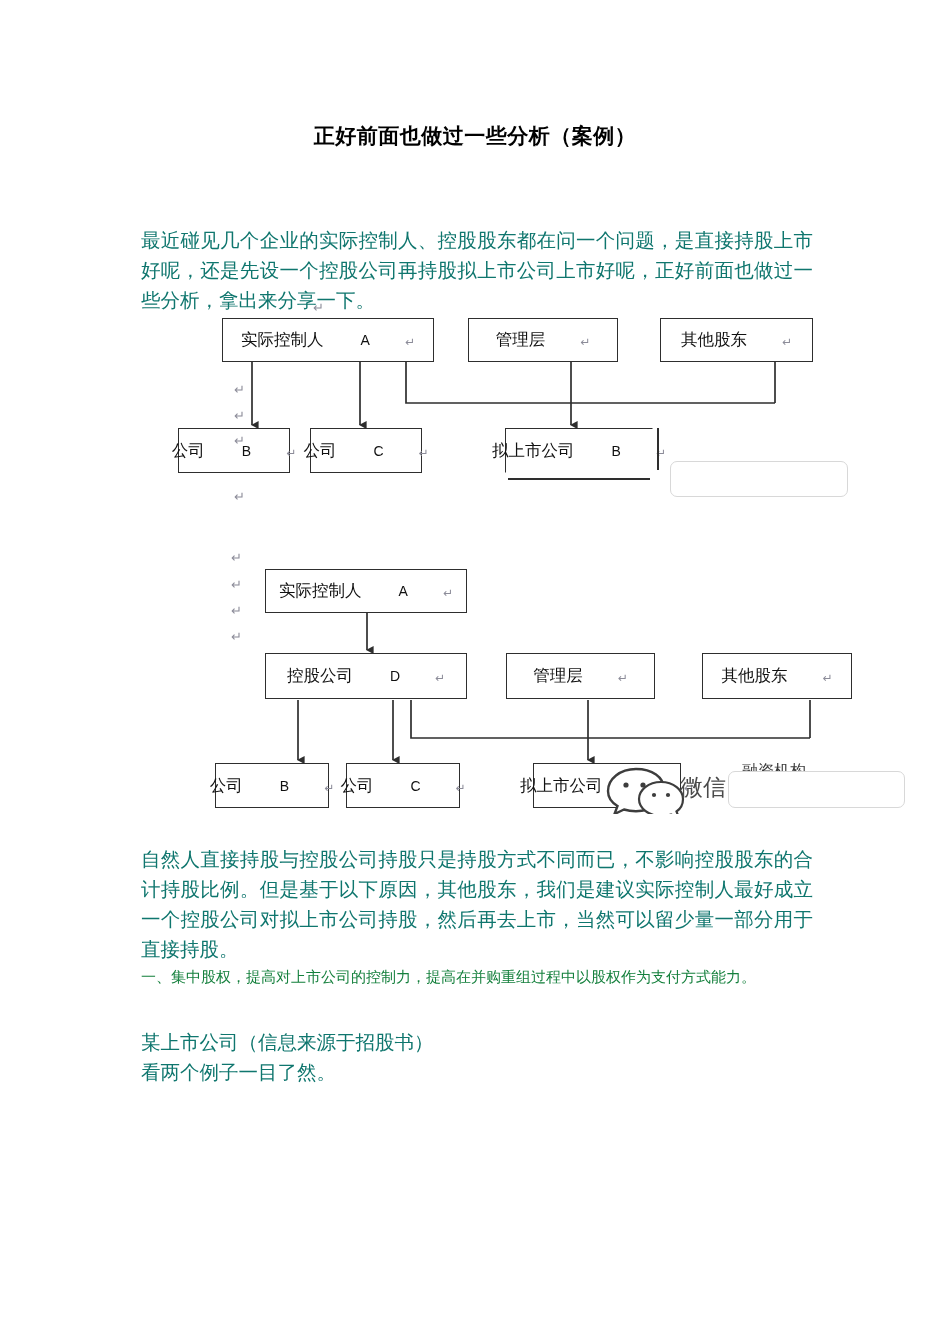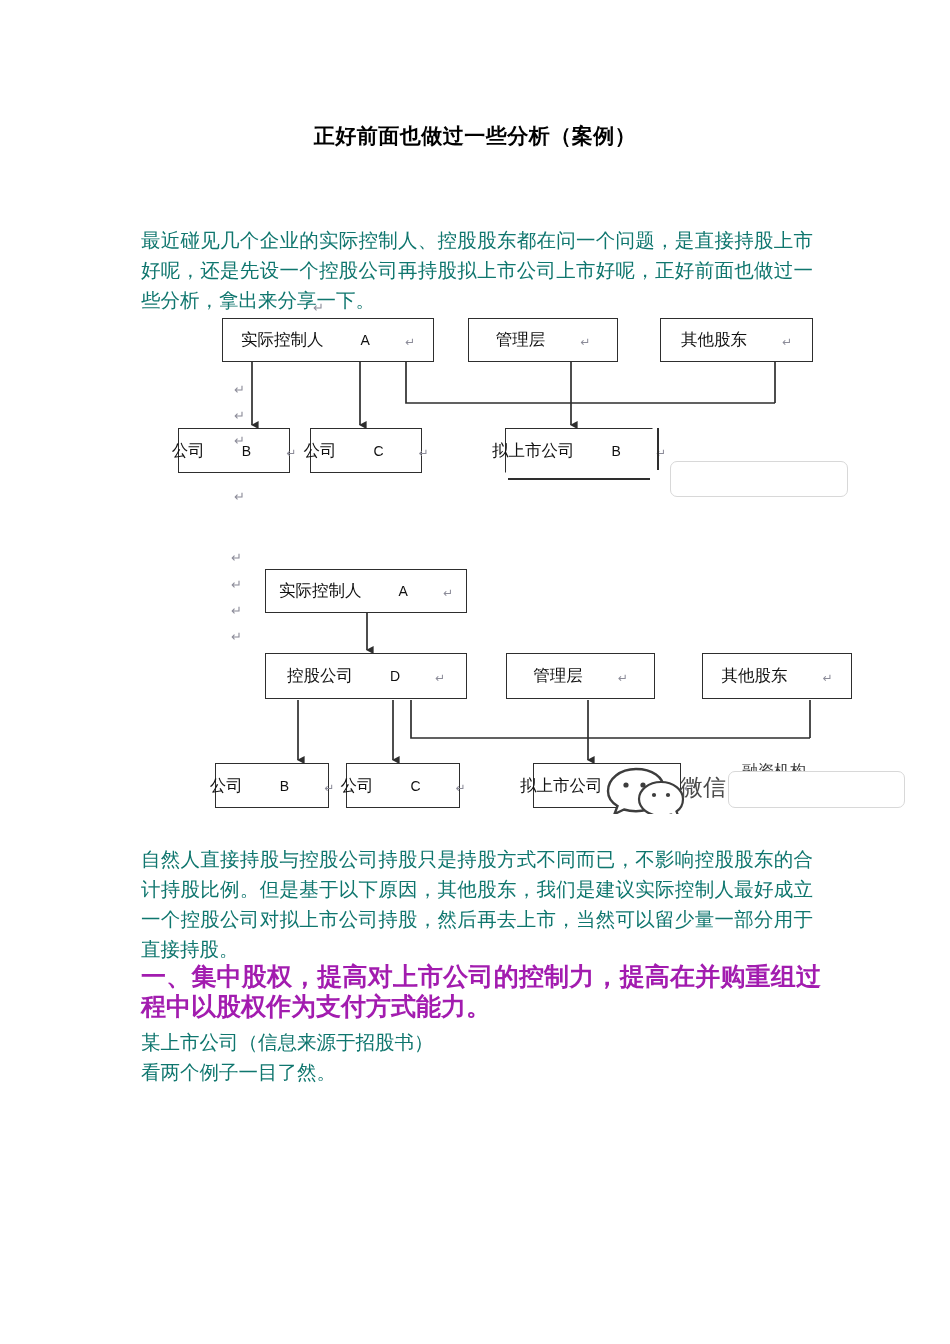--- a/index.html
+++ b/index.html
@@ -43,24 +43,24 @@
   .para-intro { left: 141px; top: 226px; width: 672px; }
   .para-or    { left: 141px; top: 548px; width: 200px; font-size: 19px; }
   .para-mid   { left: 141px; top: 845px; width: 672px; }
   .para-tail  { left: 141px; top: 1028px; width: 690px; }
 
   .heading-teal {
     position: absolute;
     left: 141px;
     top: 962px;
     width: 680px;
-    font-size: 25px;
+    font-size: 15px;
     line-height: 30px;
-    color: #a21caf;
-    font-weight: bold;
+    color: #15803d;
+    font-weight: normal;
     text-align: justify;
   }
 
   
   .pilcrow {
     position: absolute;
     color: #8c8c99;
     font-size: 13px;
     font-family: "Liberation Sans", sans-serif;
     line-height: 1;

